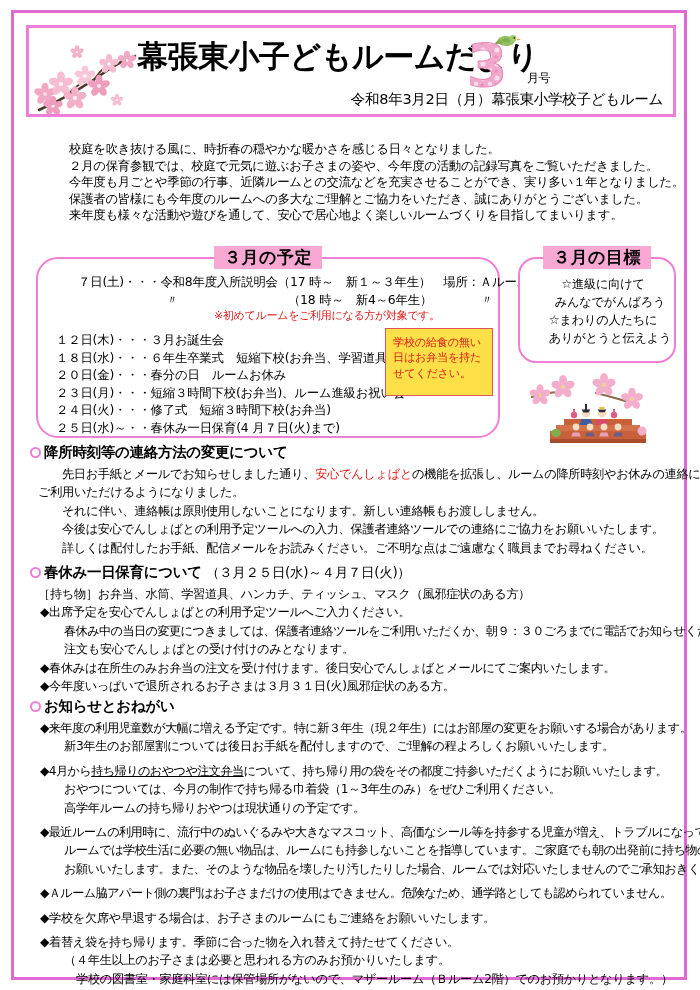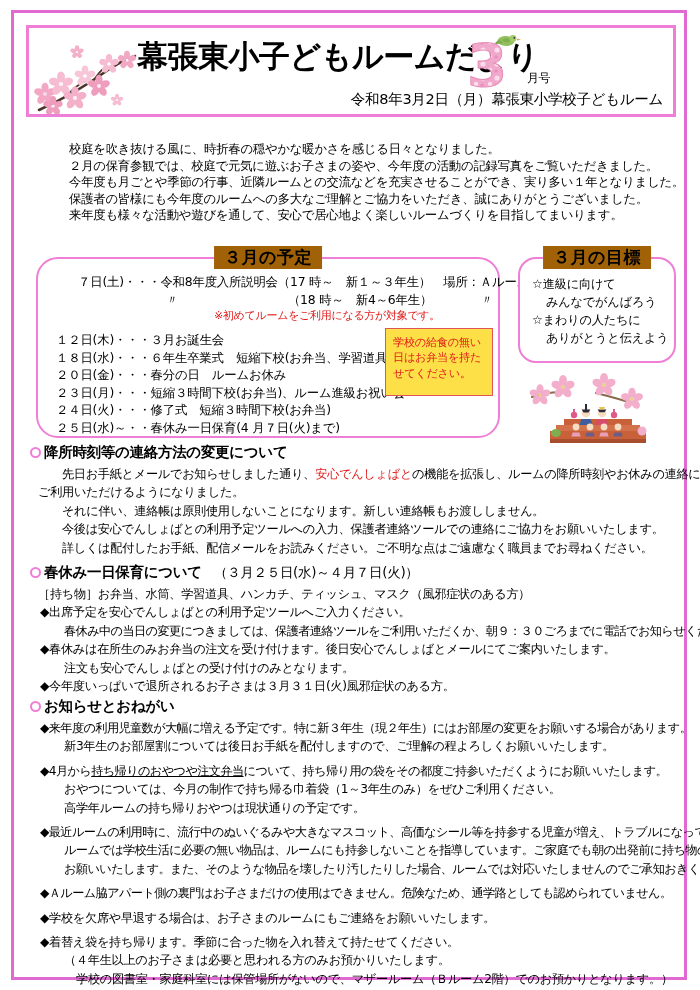--- a/index.html
+++ b/index.html
@@ -107,21 +107,21 @@
     border: 2.5px solid #ef7fd6;
     border-radius: 22px;
     background: #fff;
   }
 
   .box-title {
     position: absolute;
     top: -13px;
     font-size: 17px;
     font-weight: bold;
-    background: #a16207;
+    background: #f9a8d4;
     padding: 0 10px;
     white-space: nowrap;
     letter-spacing: 0.5px;
   }
   .schedule-box .box-title { left: 50%; transform: translateX(-50%); }
 
   .sched-list {
     position: absolute;
     left: 18px;
     top: 14px;
@@ -179,20 +179,21 @@
     position: absolute;
     left: 12px;
     top: 16px;
     width: 142px;
   }
   .goals-list div {
     font-size: 12.2px;
     line-height: 18px;
     letter-spacing: -0.2px;
     white-space: nowrap;
+    text-align: center;
   }
   .goals-list div.ind { padding-left: 14px; }
 
   
   .hina {
     position: absolute;
     left: 512px;
     top: 358px;
     width: 160px;
     height: 78px;
@@ -215,21 +216,21 @@
     width: 11px;
     height: 11px;
     border: 2px solid #ef7fd6;
     border-radius: 50%;
     margin-right: 3px;
     flex: none;
   }
   .sec-head .sub {
     font-weight: normal;
     font-size: 13.5px;
-    margin-left: 12px;
+    margin-left: 4px;
   }
 
   .body-line {
     font-size: 12.2px;
     line-height: 18.4px;
     letter-spacing: -0.3px;
     white-space: nowrap;
     padding-left: 20px;
   }
   .body-line.i0 { padding-left: 8px; }
@@ -518,22 +519,22 @@
 
   <div class="section" style="top:550px;">
     <div class="sec-head">
       <span class="sec-circle"></span>
       <span>春休み一日保育について</span>
       <span class="sub">（３月２５日(水)～４月７日(火)）</span>
     </div>
     <div class="body-line i0">［持ち物］お弁当、水筒、学習道具、ハンカチ、ティッシュ、マスク（風邪症状のある方）</div>
     <div class="bullet-line">◆出席予定を安心でんしょばとの利用予定ツールへご入力ください。</div>
     <div class="bullet-line sub tighter">春休み中の当日の変更につきましては、保護者連絡ツールをご利用いただくか、朝９：３０ごろまでに電話でお知らせください。</div>
+    <div class="bullet-line sub">注文も安心でんしょばとの受け付けのみとなります。</div>
     <div class="bullet-line">◆春休みは在所生のみお弁当の注文を受け付けます。後日安心でんしょばとメールにてご案内いたします。</div>
-    <div class="bullet-line sub">注文も安心でんしょばとの受け付けのみとなります。</div>
     <div class="bullet-line">◆今年度いっぱいで退所されるお子さまは３月３１日(火)風邪症状のある方。</div>
   </div>
 
   <div class="section" style="top:684px;">
     <div class="sec-head">
       <span class="sec-circle"></span>
       <span>お知らせとおねがい</span>
     </div>
     <div class="bullet-line tighter">◆来年度の利用児童数が大幅に増える予定です。特に新３年生（現２年生）にはお部屋の変更をお願いする場合があります。</div>
     <div class="bullet-line sub">新3年生のお部屋割については後日お手紙を配付しますので、ご理解の程よろしくお願いいたします。</div>

